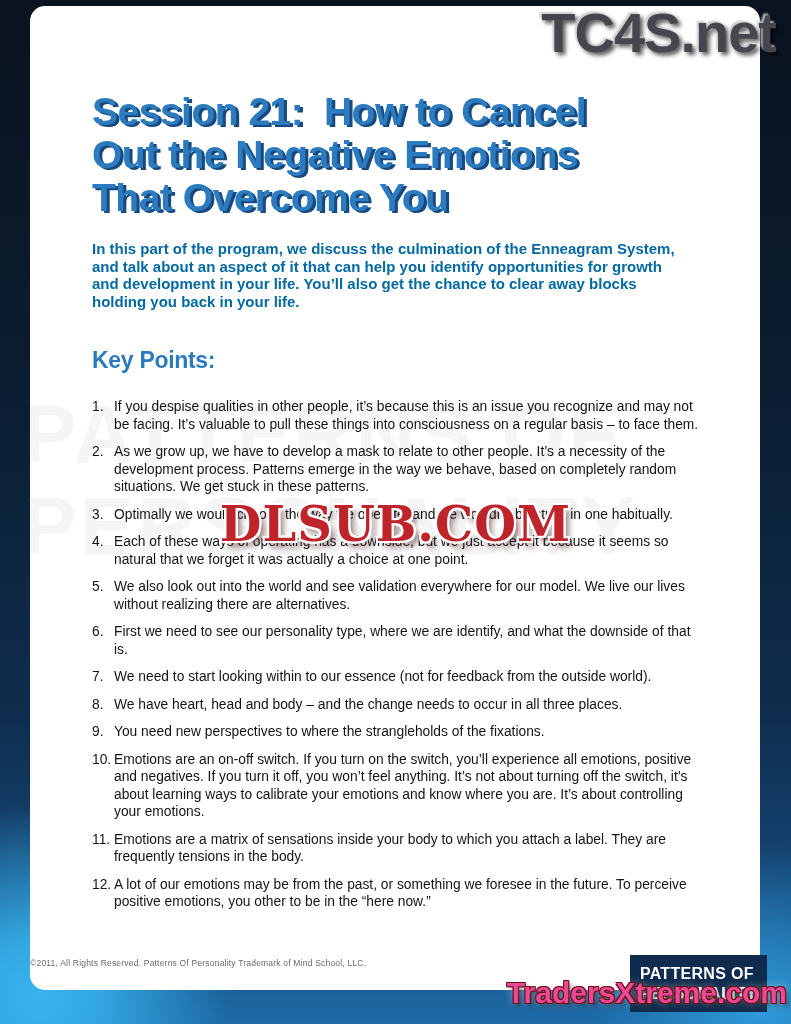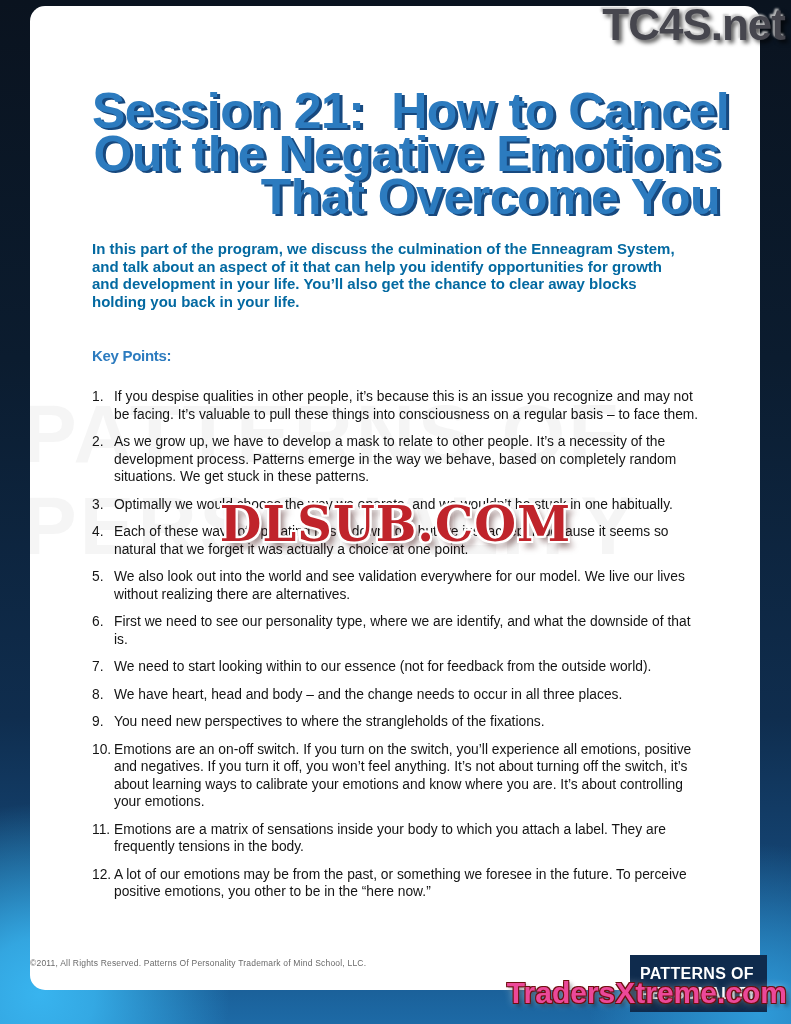--- a/index.html
+++ b/index.html
@@ -16,53 +16,53 @@
     background:#ffffff;border-radius:15px;overflow:hidden;z-index:1;
   }
   .bg-watermark{
     position:absolute;left:-8px;top:382px;z-index:0;pointer-events:none;
     font-weight:bold;font-size:82px;letter-spacing:3px;line-height:92px;
     color:rgba(110,110,115,0.07);white-space:nowrap;
   }
   .bg-watermark span{display:block;}
   .title{
     position:relative;z-index:1;margin:84px 40px 0 62px;
-    font-size:50px;line-height:43px;font-weight:bold;letter-spacing:-0.5px;
-    color:#2c7bbf;text-shadow:3px 2px 0 #17497f;text-align:right;
+    font-size:39px;line-height:43px;font-weight:bold;letter-spacing:-0.5px;
+    color:#2c7bbf;text-shadow:3px 2px 0 #17497f;
   }
   .title .tline{display:block;white-space:pre;}
   .intro{
     position:relative;z-index:1;margin:21px 80px 0 62px;
     font-size:15px;line-height:17.5px;font-weight:bold;color:#0369a1;
   }
   .keypoints{
     position:relative;z-index:1;margin:37px 0 0 62px;
-    font-size:15px;font-weight:bold;color:#2c7bbf;letter-spacing:-0.3px;
+    font-size:23px;font-weight:bold;color:#2c7bbf;letter-spacing:-0.3px;
   }
   .points{
     position:relative;z-index:1;list-style:none;
     margin:24px 52px 0 62px;padding:0;
     font-size:13.8px;line-height:17.5px;color:#141414;
   }
   .points li{display:flex;margin-bottom:10px;}
   .points .num{flex:0 0 22px;}
   .points .ptext{flex:1;}
   .footer{
     position:absolute;left:0;right:0;bottom:22px;z-index:1;
     text-align:left;font-size:8.5px;color:#6a6a6a;letter-spacing:0.2px;
   }
   .logo-box{
     position:absolute;right:24px;bottom:12px;z-index:2;
     background:#0f2b4d;padding:9px 10px 8px 10px;min-width:98px;
     color:#ffffff;font-weight:bold;font-size:16px;line-height:20px;letter-spacing:0.3px;
   }
   .logo-box span{display:block;}
   .wm-top{
-    position:absolute;top:0px;right:6px;z-index:5;
-    font-size:44px;font-weight:bold;letter-spacing:-1px;color:#46464e;
+    position:absolute;top:0px;right:15px;z-index:5;
+    font-size:56px;font-weight:bold;letter-spacing:-1px;color:#46464e;
     text-shadow:-2px -2px 2px rgba(200,200,200,0.9), 3px 3px 4px rgba(0,0,0,0.65);
   }
   .wm-center{
     position:absolute;top:496px;left:50%;transform:translateX(-50%);z-index:5;
     font-family:"DejaVu Serif",serif;font-weight:bold;font-size:48px;letter-spacing:1px;
     color:#c0242b;
     text-shadow:
       -2px -2px 0 #fff, 2px -2px 0 #fff, -2px 2px 0 #fff, 2px 2px 0 #fff,
       -2px 0 0 #fff, 2px 0 0 #fff, 0 -2px 0 #fff, 0 2px 0 #fff,
       5px 6px 6px rgba(70,25,25,0.55);

